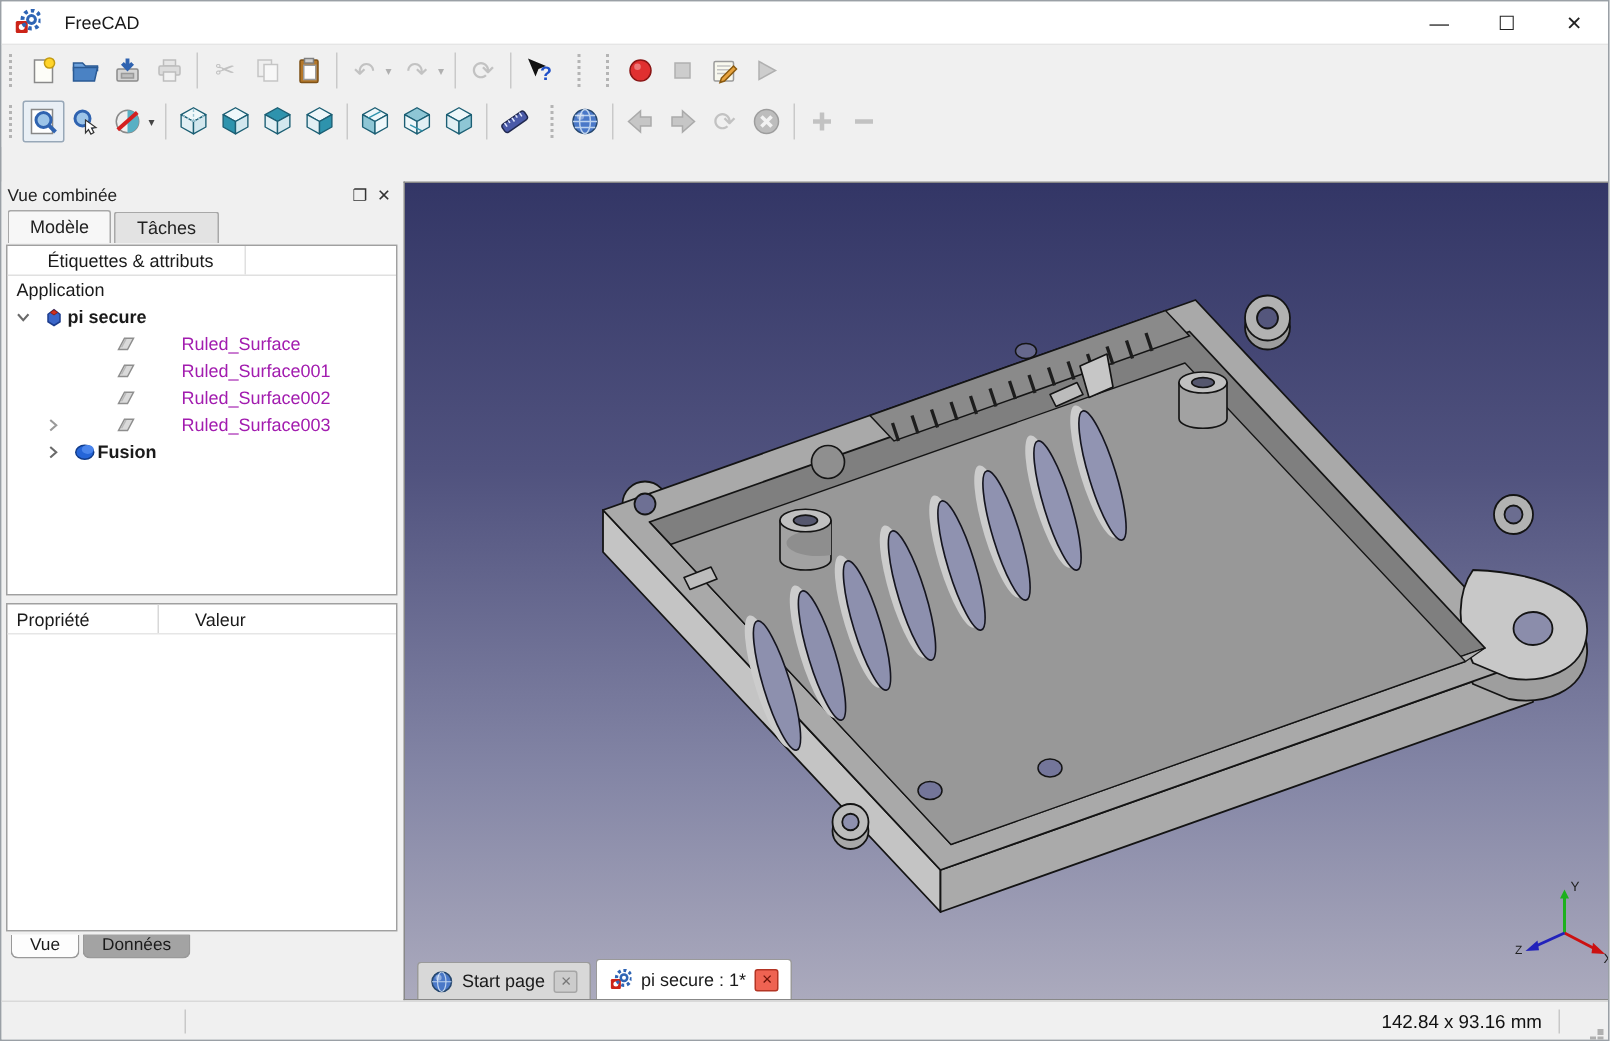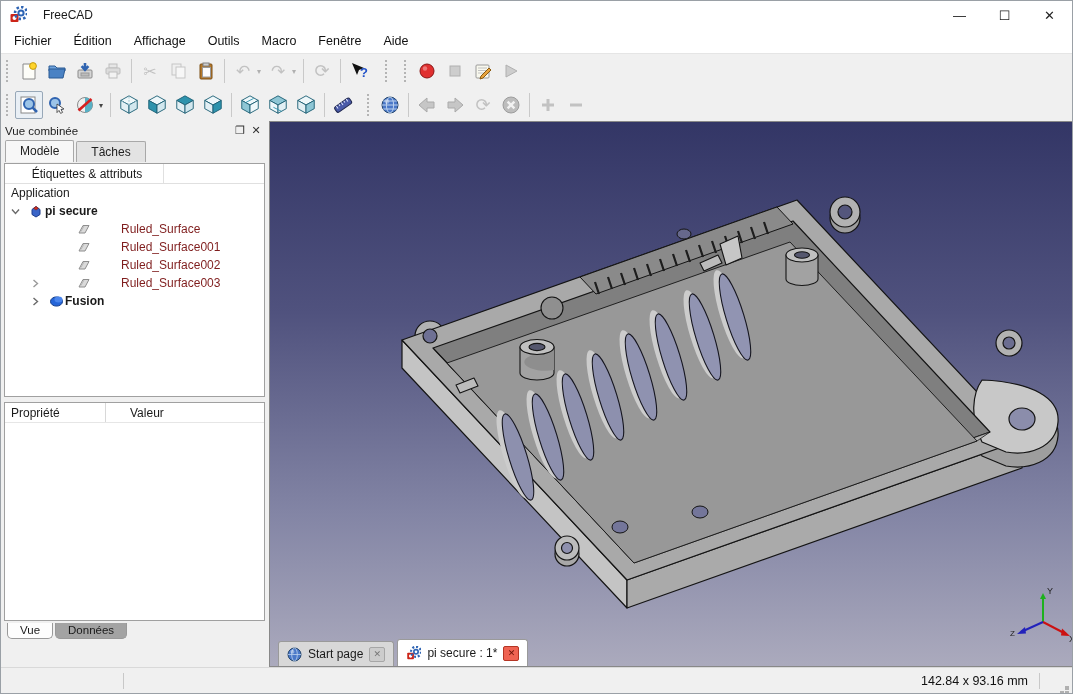--- a/index.html
+++ b/index.html
@@ -60,21 +60,21 @@
     position:absolute; left:3px; right:3px; top:42px; height:234px;
     background:#fff; border:1px solid #a0a0a0; overflow:hidden;
   }
   .tree-header { height:20px; display:flex; align-items:center; border-bottom:1px solid #e0e0e0; font-size:12px;text-align:center; }
   .tree-header .col1 { width:158px; padding-left:6px; }
   .tree-header .col2 { flex:1; border-left:1px solid #e0e0e0; height:100%; }
   .tree-row { height:18px; display:flex; align-items:center; font-size:12px; white-space:nowrap; }
   .tree-row .chev { width:16px; text-align:center; color:#707070; font-size:10px; flex:none; }
   .tree-row .ticon { width:18px; display:flex; justify-content:center; flex:none; }
   .tree-row.bold { font-weight:bold; }
-  .tree-row.muted { color:#7f1d1d;gap:28px; }
+  .tree-row.muted { color:#a21caf;gap:28px; }
   .indent1 { padding-left:6px; }
   .indent2 { padding-left:26px; }
   .prop-panel {
     position:absolute; left:3px; right:3px; top:281px; bottom:46px;
     background:#fff; border:1px solid #a0a0a0;
   }
   .prop-header { height:20px; display:flex; align-items:center; border-bottom:1px solid #e6e6e6; font-size:12px; }
   .prop-header .pcol1 { width:100px; padding-left:6px; }
   .prop-header .pcol2 { flex:1; border-left:1px solid #d8d8d8; padding-left:24px; height:100%;
                         display:flex; align-items:center; }
@@ -127,29 +127,20 @@
       </svg>
     </span>
     <span class="title">FreeCAD</span>
     <div class="win-controls">
       <div class="win-btn">—</div>
       <div class="win-btn">☐</div>
       <div class="win-btn">✕</div>
     </div>
   </div>
 
-  <div class="menubar">
-    <span class="menu-item">Fichier</span>
-    <span class="menu-item">Édition</span>
-    <span class="menu-item">Affichage</span>
-    <span class="menu-item">Outils</span>
-    <span class="menu-item">Macro</span>
-    <span class="menu-item">Fenêtre</span>
-    <span class="menu-item">Aide</span>
-  </div>
 
   <div class="toolbars">
 
     <div class="tb-row">
       <div class="grip"></div>
       <div class="tb-btn">
         <svg width="20" height="20">
             <path d="M4 3h9l3 3v12H4z" fill="#fdfdf8" stroke="#8a8a8a"></path>
             <circle cx="14" cy="5" r="3.4" fill="#ffd42a" stroke="#c49c12"></circle>
           </svg>

